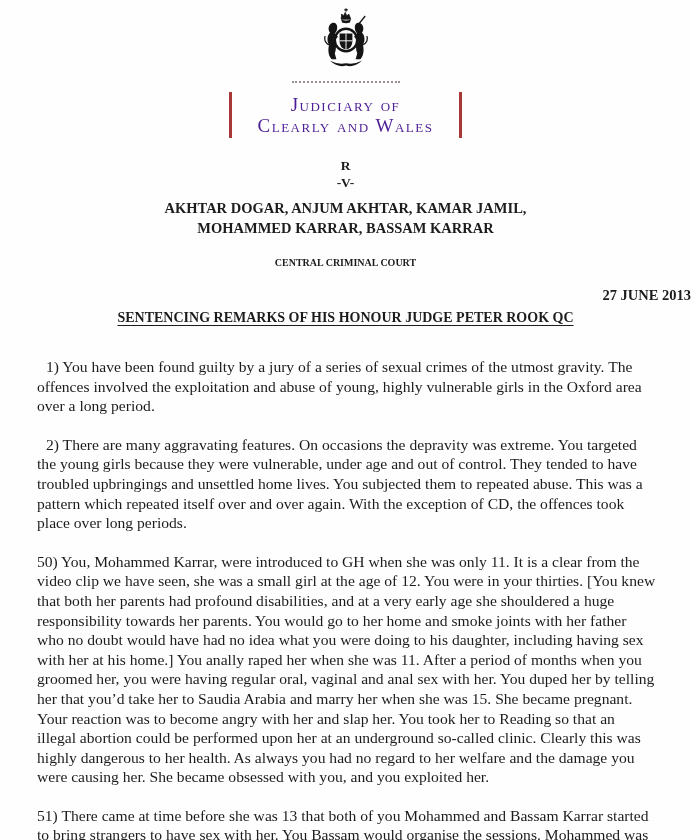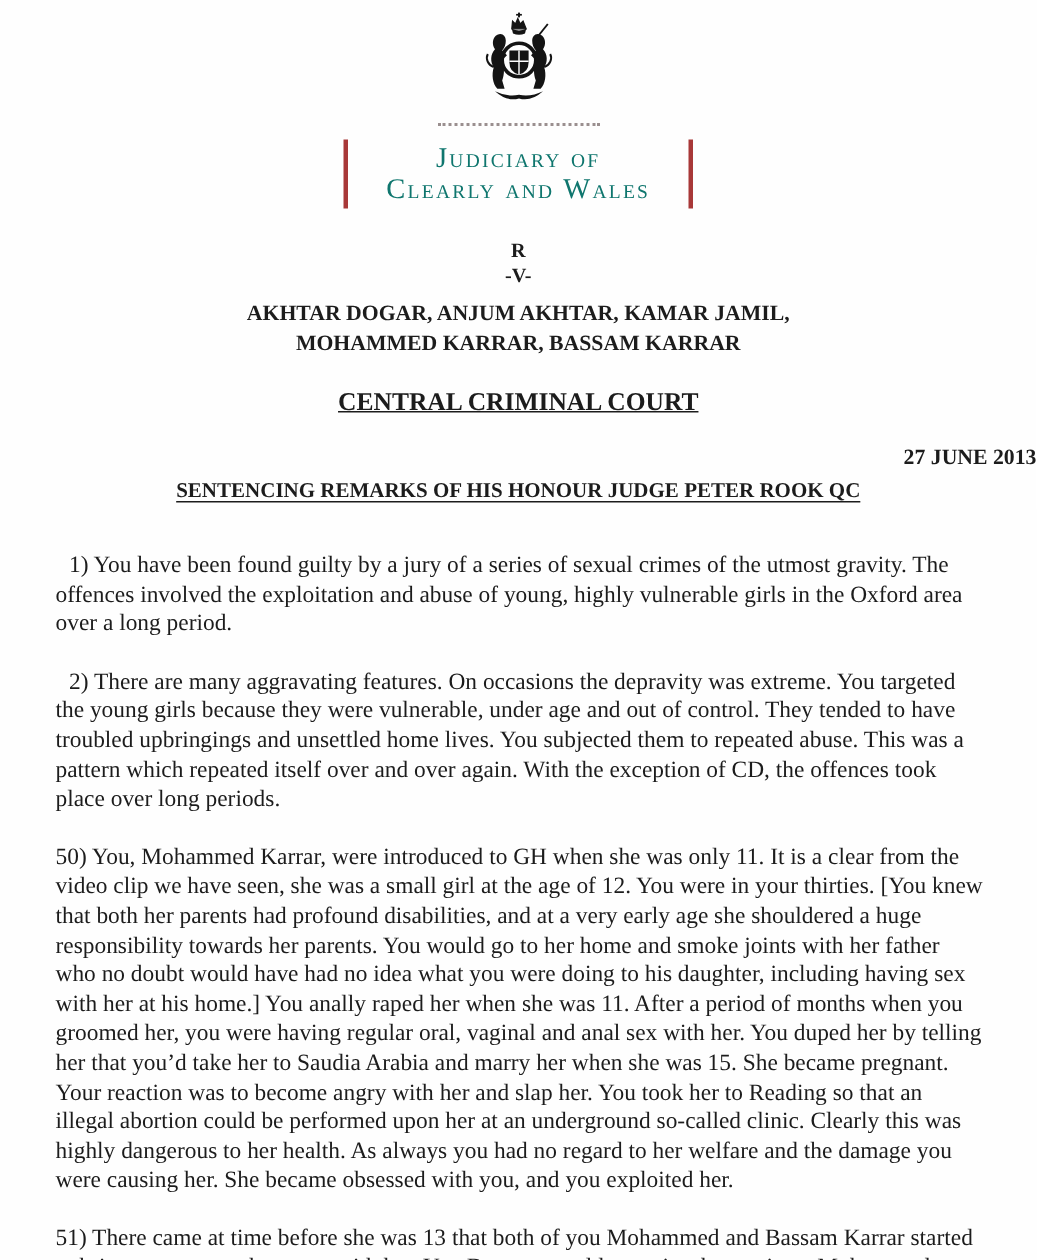--- a/index.html
+++ b/index.html
@@ -32,29 +32,29 @@
     width: 3px;
     height: 46px;
     background: #a83838;
   }
   .org-text {
     text-align: center;
     font-variant: small-caps;
     letter-spacing: 1.5px;
     font-size: 19px;
     line-height: 21px;
-    color: #0f766e;
+    color: #4c1d95;
   }
 
   
   .caption { text-align: center; font-weight: bold; }
   .cap-r        { margin-top: 20px; font-size: 13.5px; }
   .cap-v        { margin-top: 1px;  font-size: 13.5px; }
   .cap-names    { margin-top: 7px;  font-size: 14.5px; line-height: 20px; }
-  .cap-court    { margin-top: 19px; font-size: 17px; text-decoration: underline; }
+  .cap-court    { margin-top: 19px; font-size: 10px; }
   .cap-date     { margin-top: 19px; font-size: 14.5px; text-align: right; }
   .cap-heading  {
     margin-top: 6px;
     font-size: 14px;
     text-decoration: underline;
     text-underline-offset: 3px;
   }
 
   
   .doc-body {

